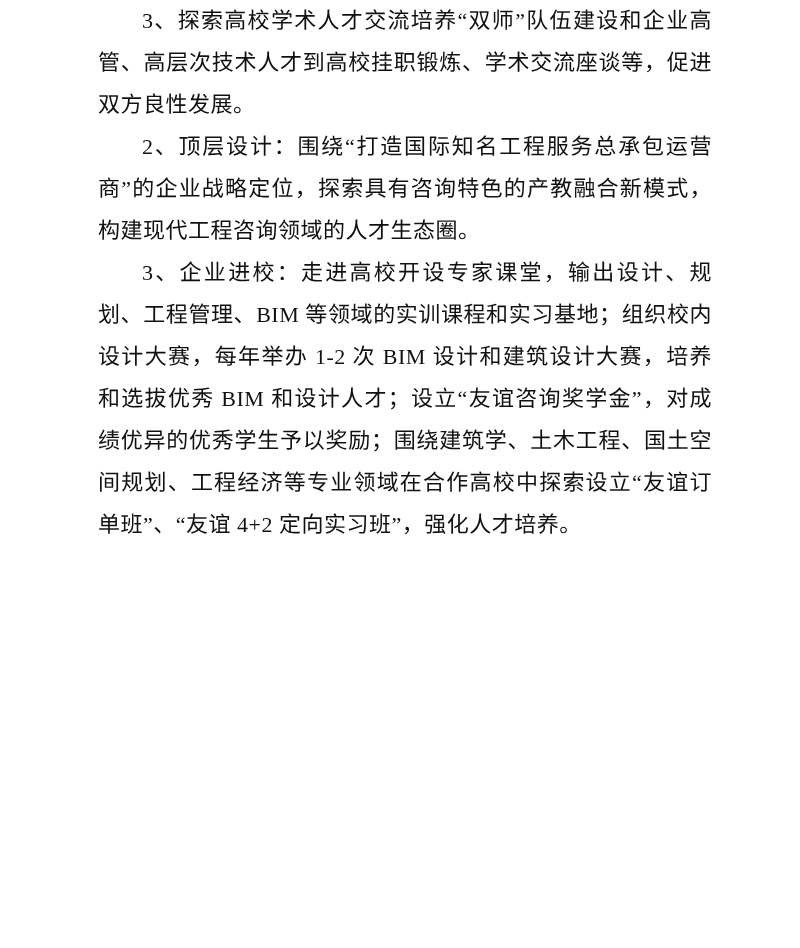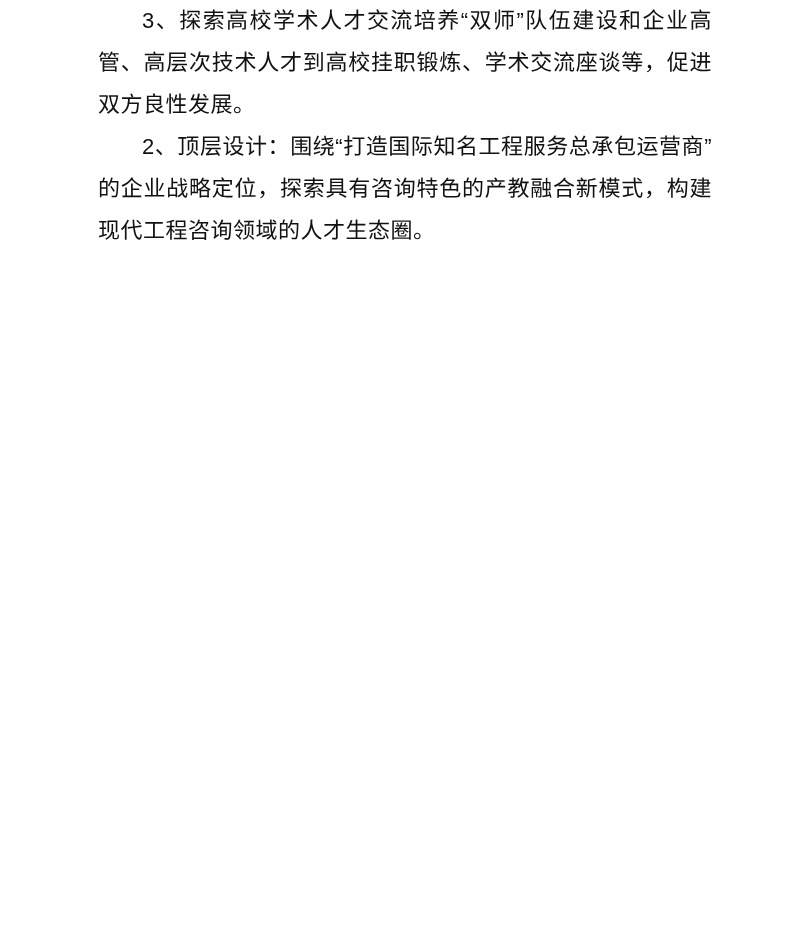--- a/index.html
+++ b/index.html
@@ -14,32 +14,33 @@
   }
   .page {
     position: absolute;
     left: 98px;
     top: 0px;
     width: 614px;
   }
   .para {
     margin: 0;
     padding: 0;
-    font-family: Liberation Sans, sans-serif;
+    font-family: Liberation Serif, serif;
     font-size: 22px;
     line-height: 42px;
     color: #111111;
     text-align: justify;
     text-justify: inter-ideograph;
     text-indent: 2em;
     letter-spacing: 0.5px;
   }
   .heading {
     font-weight: bold;
   }
 </style>
 </head>
 <body>
 
 <div class="page">
   <p class="para">3、探索高校学术人才交流培养“双师”队伍建设和企业高管、高层次技术人才到高校挂职锻炼、学术交流座谈等，促进双方良性发展。</p>
   <p class="para">2、顶层设计：围绕“打造国际知名工程服务总承包运营商”的企业战略定位，探索具有咨询特色的产教融合新模式，构建现代工程咨询领域的人才生态圈。</p>
+  <p class="para">3、企业进校：走进高校开设专家课堂，输出设计、规划、工程管理、BIM 等领域的实训课程和实习基地；组织校内设计大赛，每年举办 1-2 次 BIM 设计和建筑设计大赛，培养和选拔优秀 BIM 和设计人才；设立“友谊咨询奖学金”，对成绩优异的优秀学生予以奖励；围绕建筑学、土木工程、国土空间规划、工程经济等专业领域在合作高校中探索设立“友谊订单班”、“友谊 4+2 定向实习班”，强化人才培养。</p>
 </div>
 
 </body></html>

